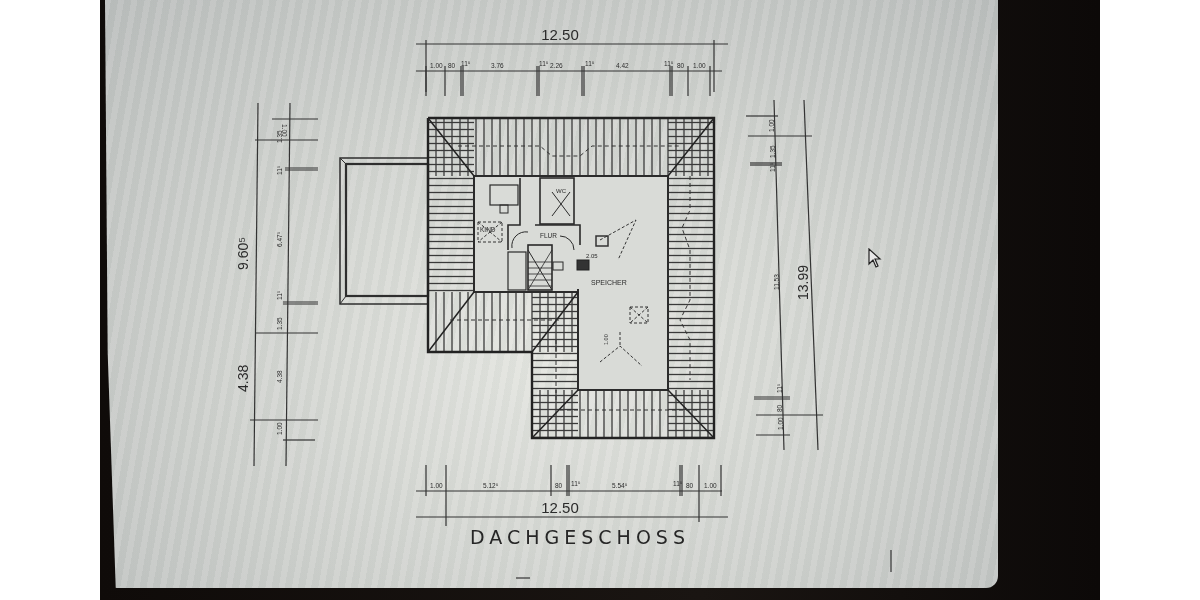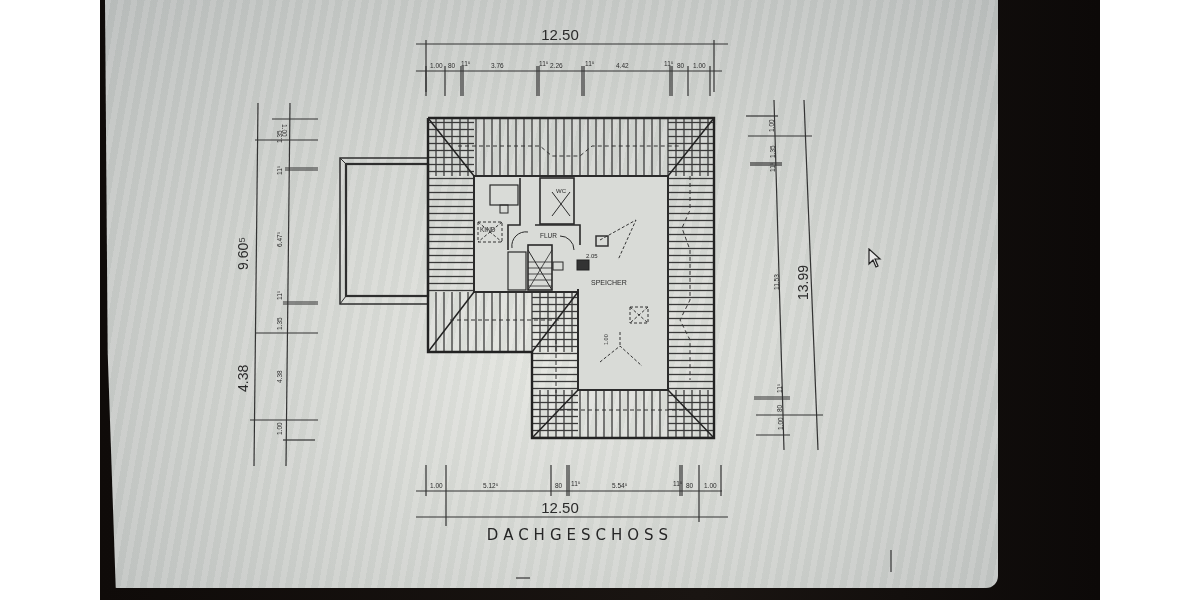--- a/index.html
+++ b/index.html
@@ -5,21 +5,21 @@
   html, body { margin:0; padding:0; }
   body { width:1200px; height:600px; position:relative; overflow:hidden; background:#ffffff; font-family:"Liberation Sans", sans-serif; }
   .bezel { position:absolute; left:100px; top:0; width:1000px; height:600px; background:linear-gradient(90deg,#0f0b09 0%,#1a1512 60%,#0c0908 100%); }
   .screen { position:absolute; left:105px; top:0; width:893px; height:588px; border-radius:0 0 12px 12px;
     background:
       repeating-linear-gradient(100deg, rgba(255,255,255,0.10) 0px, rgba(255,255,255,0.10) 6px, rgba(150,170,160,0.06) 6px, rgba(150,170,160,0.06) 13px),
       radial-gradient(ellipse at 50% 60%, #e4e5e0 0%, #d2d4d0 45%, #b9bcbb 100%);
     clip-path:polygon(0 0,100% 0,100% 100%,1.2% 100%,0.3% 60%); }
   svg.plan { position:absolute; left:0; top:0; width:1200px; height:600px; }
   .t { font-family:"Liberation Sans", sans-serif; fill:#2b2b2b; }
-  .title { position:absolute; left:470px; top:526px; width:220px; text-align:center; font-family:"DejaVu Sans", sans-serif; font-size:15px; letter-spacing:5px; color:#262626; }
+  .title { position:absolute; left:470px; top:526px; width:220px; text-align:center; font-family:"DejaVu Sans", sans-serif; font-size:19px; letter-spacing:5px; color:#262626; }
   .cursor { position:absolute; left:868px; top:248px; width:14px; height:20px; }
 </style>
 </head>
 <body>
 
 <div class="bezel"></div>
 <div class="screen"></div>
 
 <svg class="plan" viewBox="0 0 1200 600" xmlns="http://www.w3.org/2000/svg">
   <defs>

